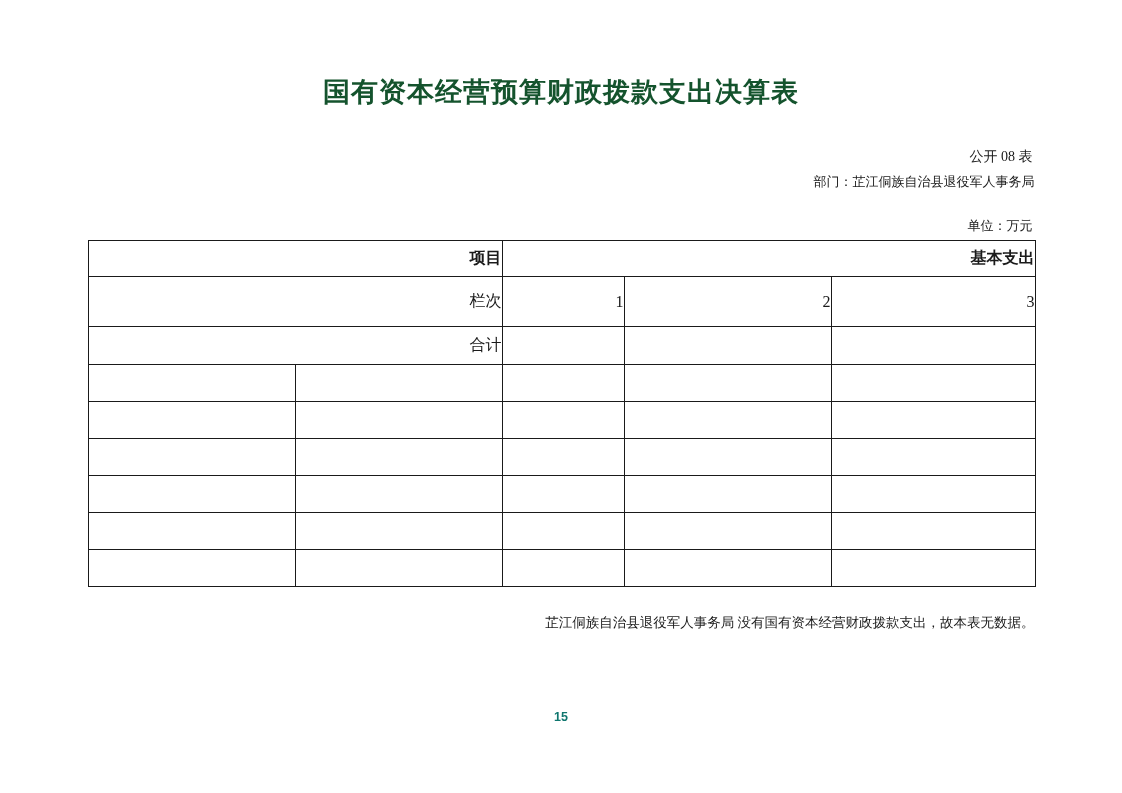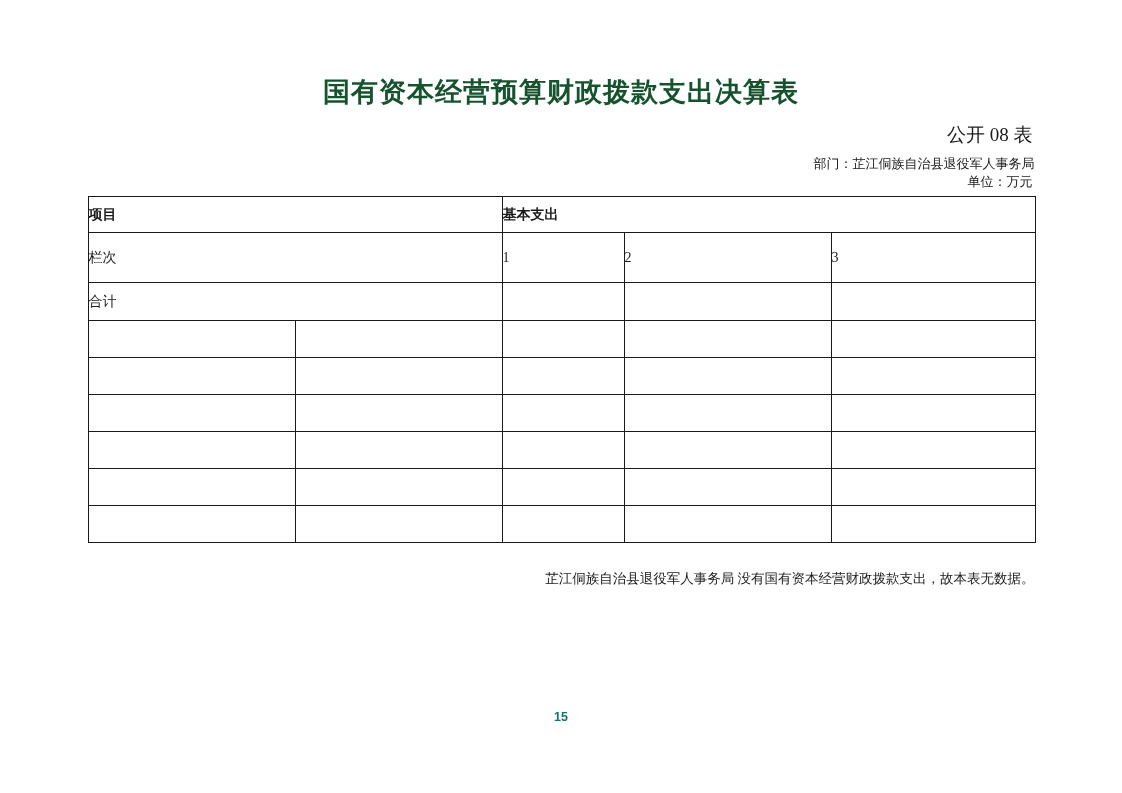--- a/index.html
+++ b/index.html
@@ -19,46 +19,46 @@
     font-weight: bold;
     font-size: 27px;
     letter-spacing: 1px;
     color: #14532d;
   }
   .container {
     width: 947px;
     margin: 0 auto;
   }
   .form-code-line {
-    margin-top: 12px;
+    margin-top: 38px;
     text-align: right;
-    font-size: 19px;
+    font-size: 14px;
     padding-right: 2px;
   }
   .meta-row {
     display: flex;
     justify-content: space-between;
     align-items: flex-end;
     font-size: 13px;
     margin-top: 7px;
     margin-bottom: 5px;
     flex-direction: column;
   }
   .meta-row .dept { padding-left: 43px; }
-  .meta-row .unit { padding-right: 2px; }
+  .meta-row .unit { padding-right: 2px; margin-top: 26px; }
   table.budget {
     width: 947px;
     border-collapse: collapse;
     table-layout: fixed;
   }
   table.budget td {
     border: 1px solid #1a1a1a;
-    text-align: left;
+    text-align: right;
     vertical-align: middle;
-    font-size: 14px;
+    font-size: 16px;
     padding: 0;
   }
   td.th {
     font-family: "Liberation Sans", "DejaVu Sans", sans-serif;
     font-weight: bold;
     font-size: 14.5px;
   }
   tr.r-head1 { height: 36px; }
   tr.r-head2 { height: 60px; }
   tr.r-rank  { height: 50px; }

